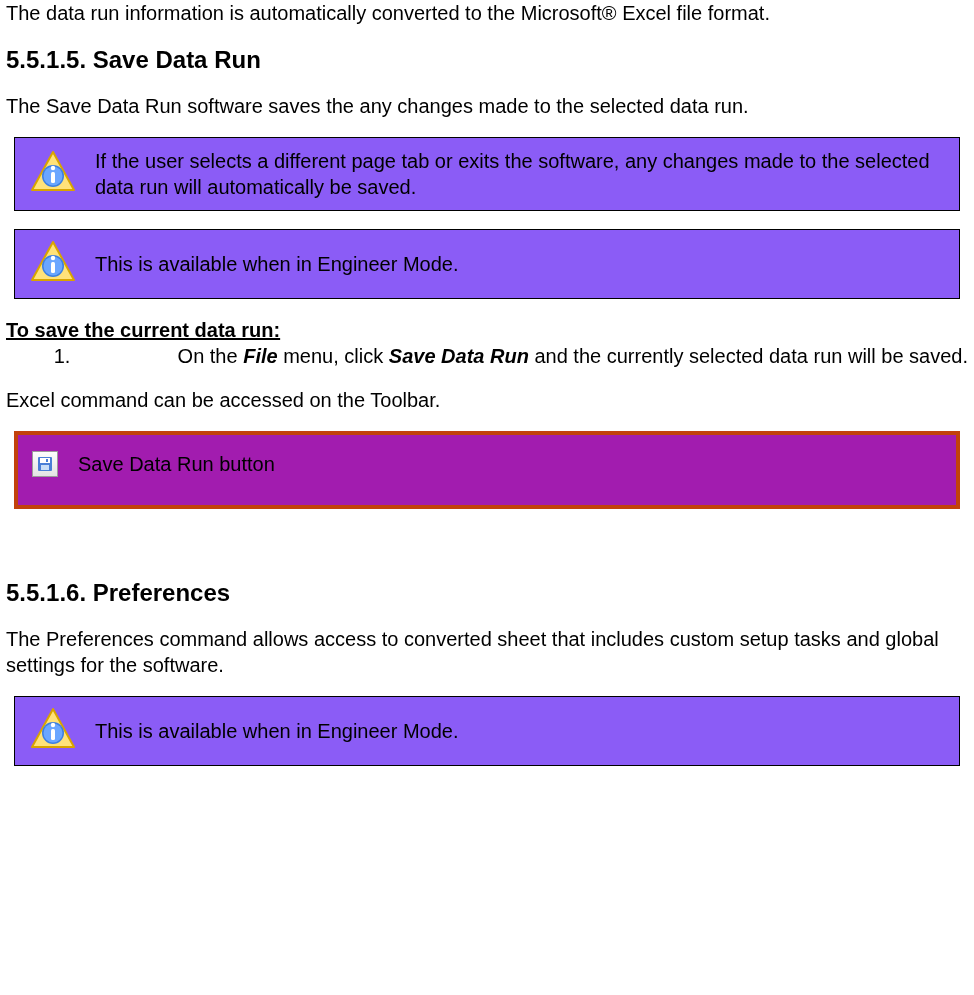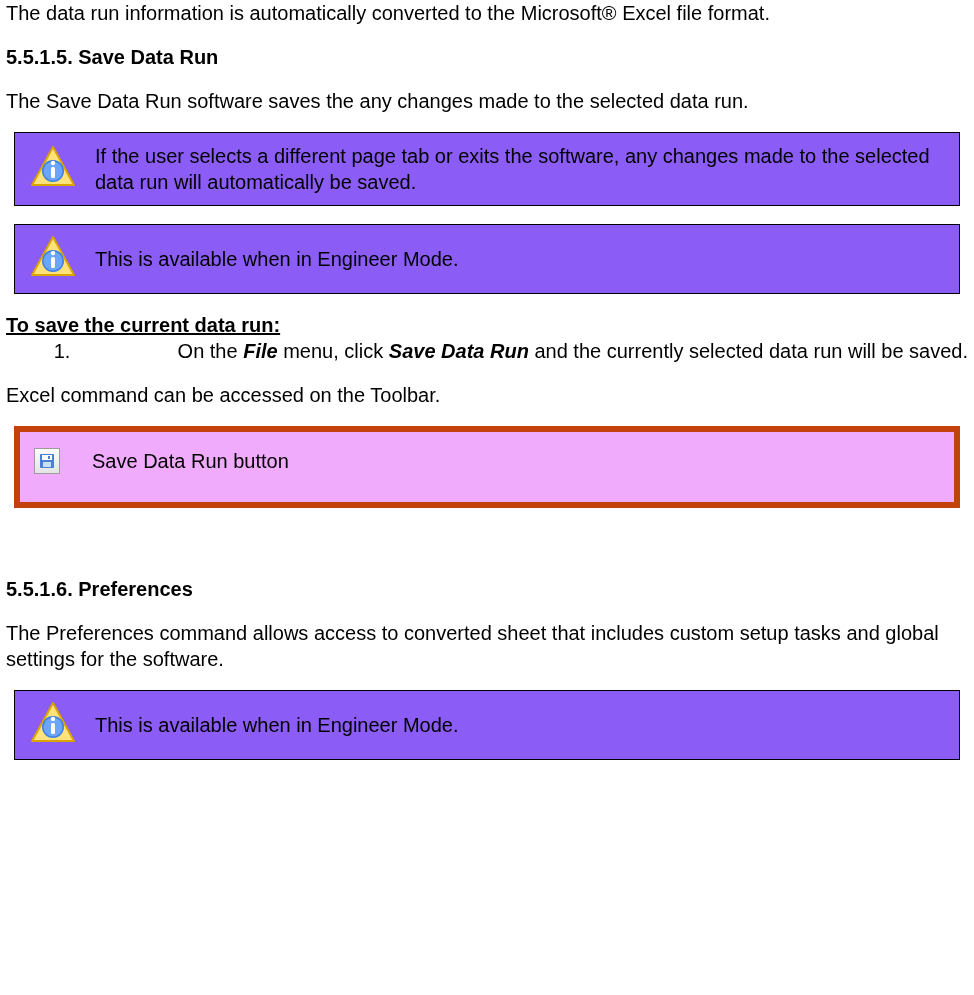--- a/index.html
+++ b/index.html
@@ -7,21 +7,21 @@
     font-size: 20px;
     color: #000;
     margin: 0;
     padding: 0 6px;
     width: 962px;
     line-height: 1.3;
   }
   p { margin: 0 0 18px 0; }
   .section-heading {
     font-weight: bold;
-    font-size: 20px;
+    font-size: 24px;
     margin: 10px 0 18px 0;
   }
   .note-box {
     border: 1px solid #000;
     background: #8b5cf6;
     padding: 10px 14px;
     margin: 0 8px 18px 8px;
     display: flex;
     align-items: center;
     gap: 18px;
@@ -29,27 +29,27 @@
   .note-box .note-text {
     flex: 1;
     font-size: 20px;
   }
   .info-icon {
     width: 48px;
     height: 48px;
     flex: 0 0 48px;
   }
   .toolbar-box {
-    border: 6px solid #c2410c;
-    background: #f0abfc;
+    border: 4px solid #c2410c;
+    background: #a21caf;
     padding: 16px 14px 28px 14px;
     margin: 0 8px 18px 8px;
     display: flex;
     align-items: center;
-    gap: 32px;
+    gap: 20px;
   }
   .toolbar-box .btn-text {
     font-size: 20px;
   }
   .save-icon {
     width: 24px;
     height: 24px;
     border: 1px solid #9c9c9c;
     background: linear-gradient(#fdfdfd, #e4e4e4);
     display: flex;

